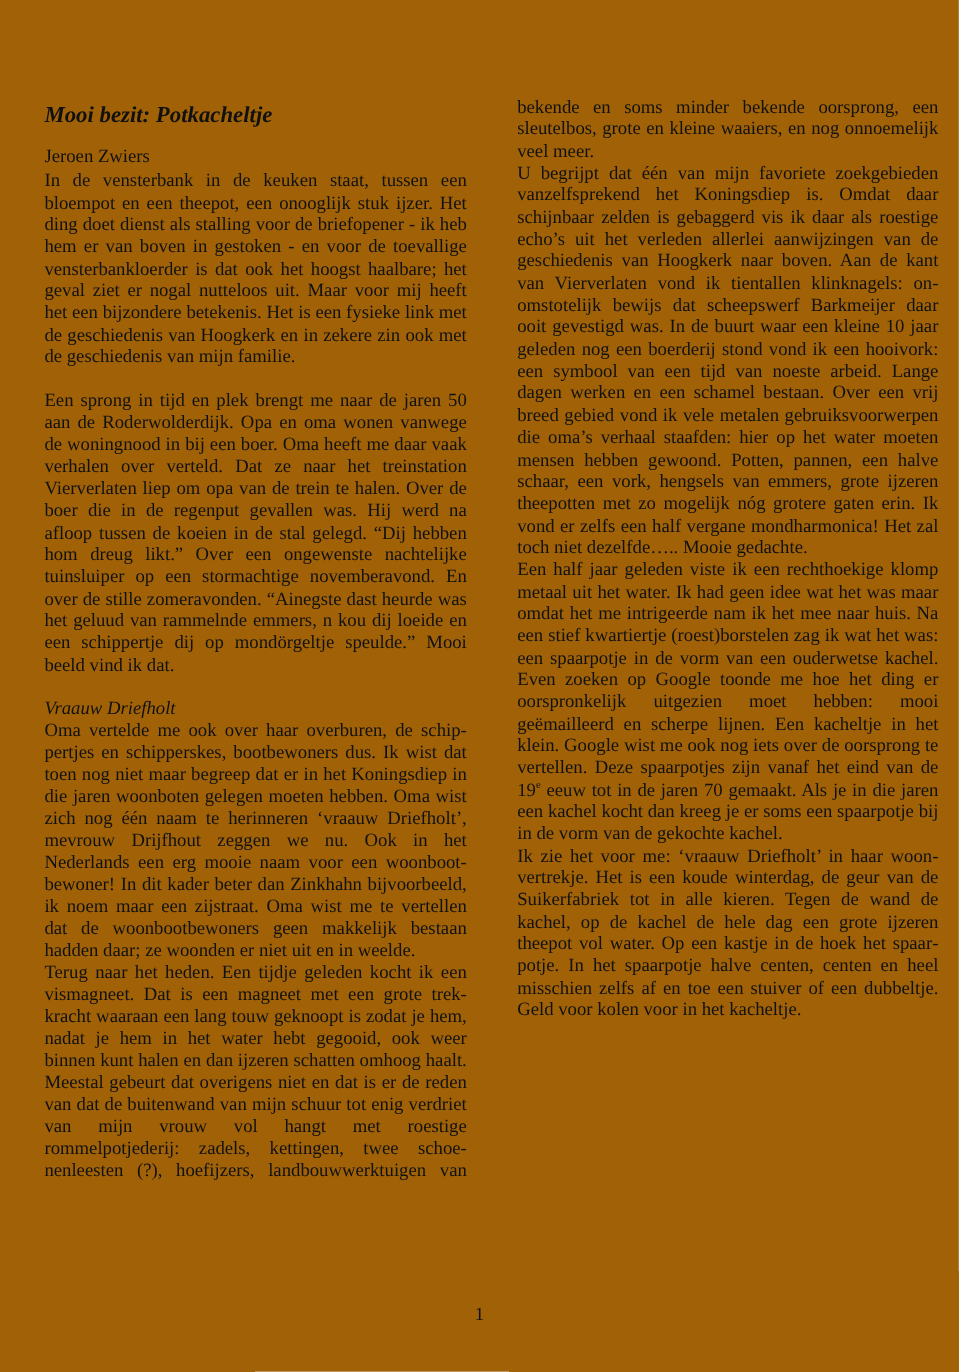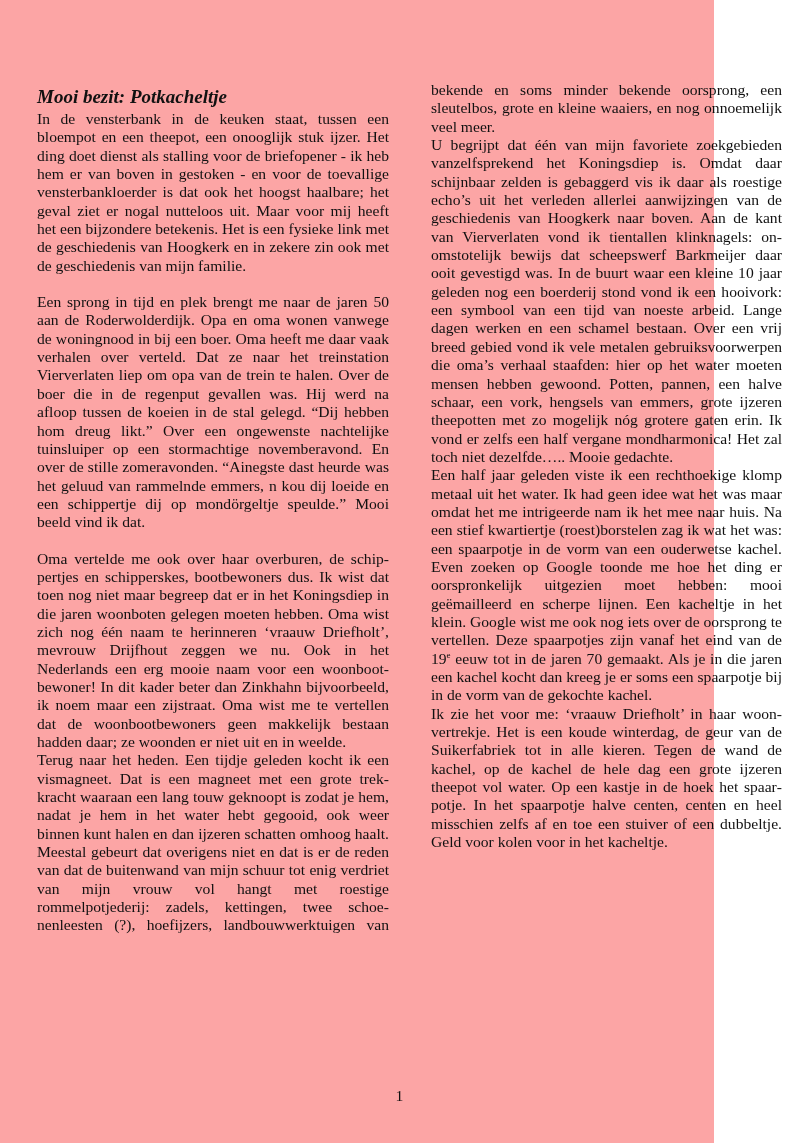--- a/index.html
+++ b/index.html
@@ -11,23 +11,23 @@
       width: 799px;
       height: 1143px;
       position: relative;
       overflow: hidden;
       font-family: "Liberation Serif", "DejaVu Serif", serif;
       color: #111111;
     }
     .page {
       position: absolute;
       left: 0; top: 0;
-      width: 714px;
+      width: 799px;
       height: 1143px;
-      background: #fca5a5;
+      background: #a16207;
     }
     .col {
       position: absolute;
       top: 82px;
       font-size: 15.6px;
       line-height: 18.35px;
       text-align: justify;
       hyphens: manual;
     }
     .col-left { left: 37px; width: 352px; }
@@ -65,27 +65,29 @@
       line-height: 18px;
     }
   </style>
 </head>
 <body>
 
 <div class="page">
 
   <div class="col col-left">
     <h1 class="title">Mooi bezit: Potkacheltje</h1>
+    <div class="author">Jeroen Zwiers</div>
     <p class="gap-before">In de vensterbank in de keuken staat, tussen een bloempot en een theepot, een onooglijk stuk ijzer. Het ding doet dienst als stalling voor de briefopener - ik heb hem er van boven in gestoken - en voor de toe­vallige vensterbankloerder is dat ook het hoogst haal­bare; het geval ziet er nogal nutteloos uit. Maar voor mij heeft het een bijzondere betekenis. Het is een fy­sieke link met de geschiedenis van Hoogkerk en in zekere zin ook met de geschiedenis van mijn familie.</p>
 
     <div class="section-gap">
       <p class="last-line-left" style="text-align-last:left">Een sprong in tijd en plek brengt me naar de jaren 50 aan de Roderwolderdijk. Opa en oma wonen vanwege de woningnood in bij een boer. Oma heeft me daar vaak verhalen over verteld. Dat ze naar het treinsta­tion Vierverlaten liep om opa van de trein te halen. Over de boer die in de regenput gevallen was. Hij werd na afloop tussen de koeien in de stal gelegd. “Dij hebben hom dreug likt.” Over een ongewenste nachtelijke tuinsluiper op een stormachtige novem­beravond. En over de stille zomeravonden. “Ainegste dast heurde was het geluud van rammelnde emmers, n kou dij loeide en een schippertje dij op mondörgeltje speulde.”  Mooi beeld vind ik dat.</p>
     </div>
 
     <div class="section-gap">
+      <div class="subhead">Vraauw Driefholt</div>
       <p style="text-align-last:left">Oma vertelde me ook over haar overburen, de schip­pertjes en schipperskes, bootbewoners dus. Ik wist dat toen nog niet maar begreep dat er in het Koningsdiep in die jaren woonboten gelegen moeten hebben. Oma wist zich nog één naam te herinneren ‘vraauw Drief­holt’, mevrouw Drijfhout zeggen we nu. Ook in het Nederlands een erg mooie naam voor een woonboot­bewoner! In dit kader beter dan Zinkhahn bijvoor­beeld, ik noem maar een zijstraat. Oma wist me te vertellen dat de woonbootbewoners geen makkelijk bestaan hadden daar; ze woonden er niet uit en in weelde.</p>
       <p style="text-align-last:justify">Terug naar het heden. Een tijdje geleden kocht ik een vismagneet. Dat is een magneet met een grote trek­kracht waaraan een lang touw geknoopt is zodat je hem, nadat je hem in het water hebt gegooid, ook weer binnen kunt halen en dan ijzeren schatten om­hoog haalt. Meestal gebeurt dat overigens niet en dat is er de reden van dat de buitenwand van mijn schuur tot enig verdriet van mijn vrouw vol hangt met roesti­ge rommelpotjederij: zadels, kettingen, twee schoe­nenleesten (?), hoefijzers, landbouwwerktuigen van</p>
     </div>
   </div>
 
   <div class="col col-right">
     <p style="text-align-last:left">bekende en soms minder bekende oorsprong, een sleutelbos, grote en kleine waaiers, en nog onnoeme­lijk veel meer.</p>
     <p style="text-align-last:left">U begrijpt dat één van mijn favoriete zoekgebieden vanzelfsprekend het Koningsdiep is. Omdat daar schijnbaar zelden is gebaggerd vis ik daar als roestige echo’s uit het verleden allerlei aanwijzingen van de geschiedenis van Hoogkerk naar boven. Aan de kant van Vierverlaten vond ik tientallen klinknagels: on­omstotelijk bewijs dat scheepswerf Barkmeijer daar ooit gevestigd was. In de buurt waar een kleine 10 jaar geleden nog een boerderij stond vond ik een hooivork: een symbool van een tijd van noeste arbeid. Lange dagen werken en een schamel bestaan. Over een vrij breed gebied vond ik vele metalen gebruiks­voorwerpen die oma’s verhaal staafden: hier op het water moeten mensen hebben gewoond. Potten, pan­nen, een halve schaar, een vork, hengsels van em­mers, grote ijzeren theepotten met zo mogelijk nóg grotere gaten erin. Ik vond er zelfs een half vergane mondharmonica! Het zal toch niet dezelfde….. Mooie gedachte.</p>
     <p style="text-align-last:left"><span>Een half jaar geleden viste ik een rechthoekige klomp metaal uit het water. Ik had geen idee wat het was maar omdat het me intrigeerde nam ik het mee naar huis. Na een stief kwartiertje (roest)borstelen zag ik wat het was: een spaarpotje in de vorm van een ou­derwetse kachel. Even zoeken op Google toonde me hoe het ding er oorspronkelijk uitgezien moet hebben: mooi geëmailleerd en scherpe lijnen. Een kacheltje in het klein. Google wist me ook nog iets over de oor­sprong te vertellen. Deze spaarpotjes zijn vanaf het eind van de 19</span><sup>e</sup><span> eeuw tot in de jaren 70 gemaakt. Als je in die jaren een kachel kocht dan kreeg je er soms een spaarpotje bij in de vorm van de gekochte kachel.</span></p>
     <p style="text-align-last:left">Ik zie het voor me: ‘vraauw Driefholt’ in haar woon­vertrekje. Het is een koude winterdag, de geur van de Suikerfabriek tot in alle kieren. Tegen de wand de kachel, op de kachel de hele dag een grote ijzeren theepot vol water. Op een kastje in de hoek het spaar­potje. In het spaarpotje halve centen, centen en heel misschien zelfs af en toe een stuiver of een dubbeltje. Geld voor kolen voor in het kacheltje.</p>

